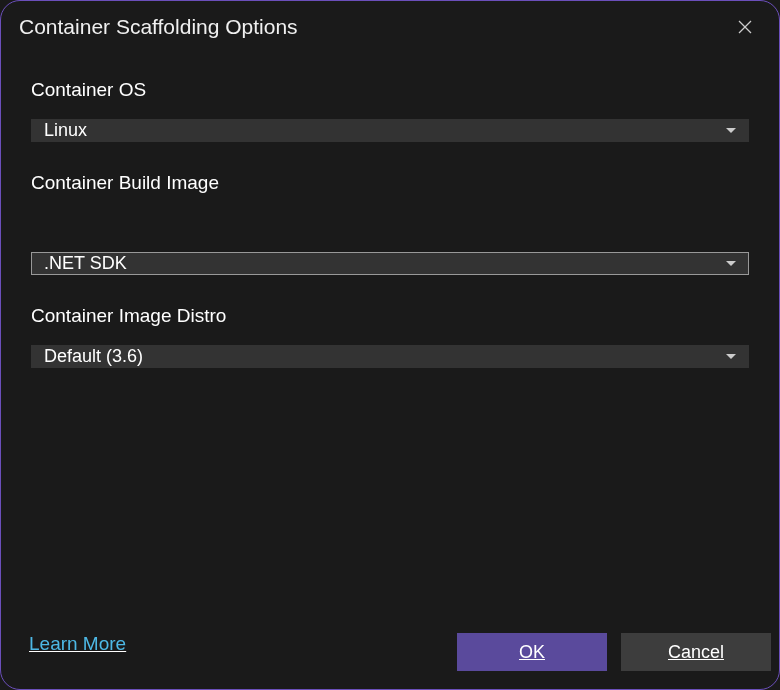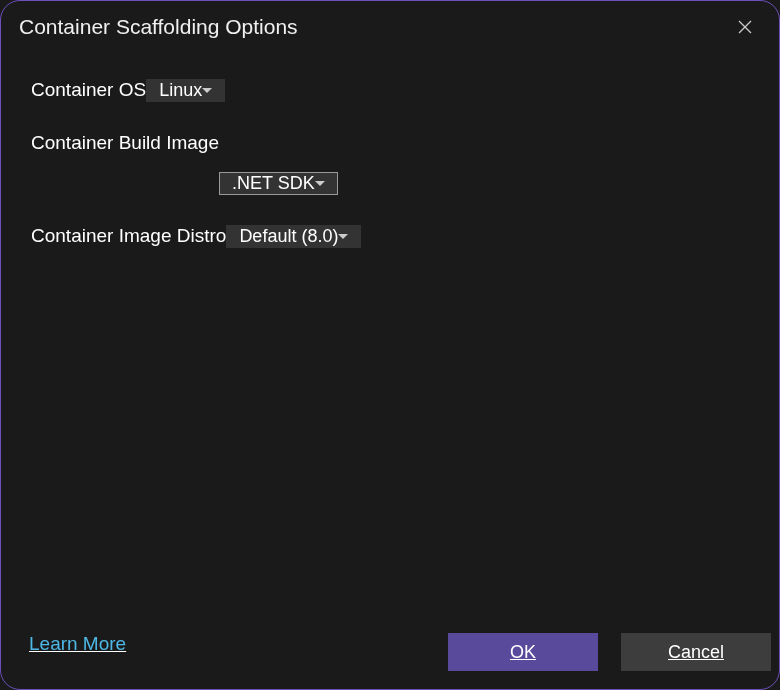--- a/index.html
+++ b/index.html
@@ -51,22 +51,22 @@
     }
     .content {
       flex: 1;
       padding: 28px 30px 0 30px;
       display: flex;
       flex-direction: column;
       gap: 30px;
     }
     .field {
       display: flex;
-      flex-direction: row;
-      gap: 0;
+      flex-direction: column;
+      gap: 18px;
     }
     .field-label {
       font-size: 19px;
       font-weight: 400;
       color: #ffffff;
     }
     .dropdown {
       position: relative;
       height: 23px;
       background: #333333;
@@ -111,21 +111,20 @@
     .btn {
       height: 38px;
       min-width: 150px;
       display: flex;
       align-items: center;
       justify-content: center;
       font-size: 18px;
       cursor: pointer;
       border: none;
       color: #ffffff;
-      margin-left: 9px;
     }
     .btn-primary {
       background: #5a4a9c;
     }
     .btn-secondary {
       background: #3d3d3d;
     }
   </style>
 </head>
 <body>
@@ -155,21 +154,21 @@
       <div class="field-label">Container Build Image</div>
       <div class="dropdown focused">
         <div class="dropdown-value">.NET SDK</div>
         <div class="dropdown-caret"></div>
       </div>
     </div>
 
     <div class="field">
       <div class="field-label">Container Image Distro</div>
       <div class="dropdown">
-        <div class="dropdown-value">Default (8.0)</div>
+        <div class="dropdown-value">Default (3.6)</div>
         <div class="dropdown-caret"></div>
       </div>
     </div>
 
   </div>
 
   <div class="footer">
     <a class="learn-more">Learn More</a>
     <div class="spacer"></div>
     <button class="btn btn-primary">OK</button>

